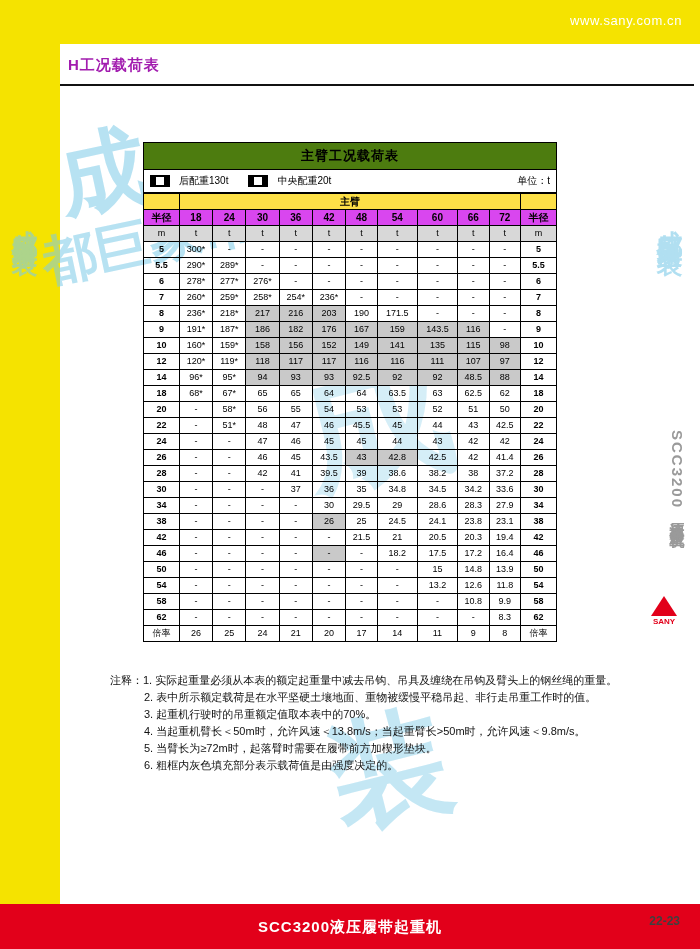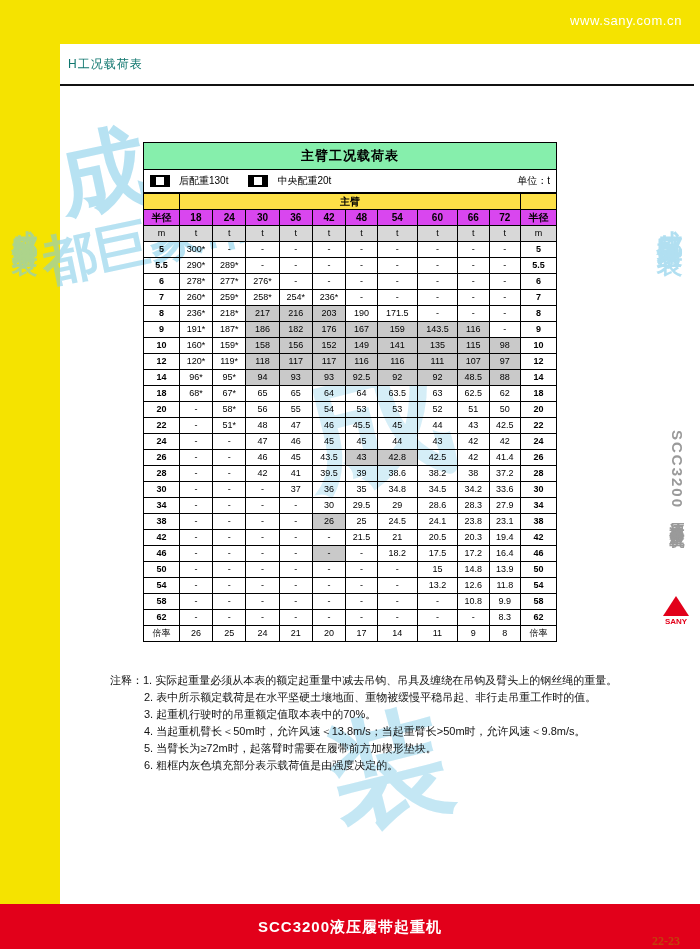--- a/index.html
+++ b/index.html
@@ -28,21 +28,21 @@
     position:absolute; left:0; top:0; width:60px; height:949px;
     background:#f5e300;
   }
   .page-body-white {
     position:absolute; left:60px; top:44px; width:640px; height:860px; background:#fff;
   }
 
   
   .page-title {
     position:absolute; left:68px; top:56px;
-    font-size: 12px; font-weight:normal; color:#0f766e;
+    font-size: 15px; font-weight:bold; color:#a21caf;
     letter-spacing:1px;
   }
   .title-rule {
     position:absolute; left:60px; top:84px; width:634px; height:2px; background:#111;
   }
 
   
   .wm {
     position:absolute; color:#7ecbe8; opacity:.55; font-weight:bold;
     font-family:"Liberation Sans", sans-serif; pointer-events:none;
@@ -60,34 +60,34 @@
     position:absolute; left:8px; top:210px; font-size:26px; color:#7ecbe8;
     opacity:.6; font-weight:bold; writing-mode:vertical-rl; letter-spacing:4px;
   }
   .wm-code {
     position:absolute; right:14px; top:430px; font-size:15px; color:#9a9a9a;
     writing-mode:vertical-rl; letter-spacing:2px; font-weight:bold;
   }
 
   
   .sany-mark {
-    position:absolute; right:8px; top:596px; width:32px; height:36px;
+    position:absolute; right:20px; top:596px; width:32px; height:36px;
   }
   .sany-mark .tri {
     width:0;height:0;border-left:13px solid transparent;border-right:13px solid transparent;
     border-bottom:20px solid #e2001a; margin:0 auto;
   }
   .sany-mark .txt { font-size:8px; color:#e2001a; text-align:center; font-weight:bold; margin-top:1px;}
 
   
   .table-wrap {
     position:absolute; left:143px; top:142px; width:414px;
   }
   .tbl-head-bar {
-    border:1.5px solid #000; background:#86efac; text-align:center;
+    border:1.5px solid #000; background:#4d7c0f; text-align:center;
     font-size:13px; font-weight:bold; padding:4px 0; letter-spacing:1px;
   }
   .tbl-sub-bar {
     border:1.5px solid #000; border-top:none; background:#fff;
     display:flex; align-items:center; padding:4px 6px; font-size:10px;
     justify-content:flex-start; gap:6px;
   }
   .cw-ico {
     display:inline-block; width:20px; height:12px; background:#000;
     position:relative; margin-right:3px;
@@ -123,21 +123,21 @@
 
   
   .bottom-band {
     position:absolute; left:0; bottom:0; width:700px; height:45px; background:#e2001a;
   }
   .bottom-title {
     position:absolute; left:0; bottom:12px; width:700px; text-align:center;
     color:#fff; font-size:15px; font-weight:bold; letter-spacing:1px;
   }
   .page-num {
-    position:absolute; right:20px; bottom:0; color:#c2410c; font-size:12px; font-weight:bold;font-family:Liberation Serif, serif;
+    position:absolute; right:20px; bottom:21px; color:#404040; font-size:12px; font-weight:bold;
   }
 </style>
 </head>
 <body>
 
 <div class="top-band">
   <div class="site-url">www.sany.com.cn</div>
 </div>
 
 <div class="left-spine"></div>

